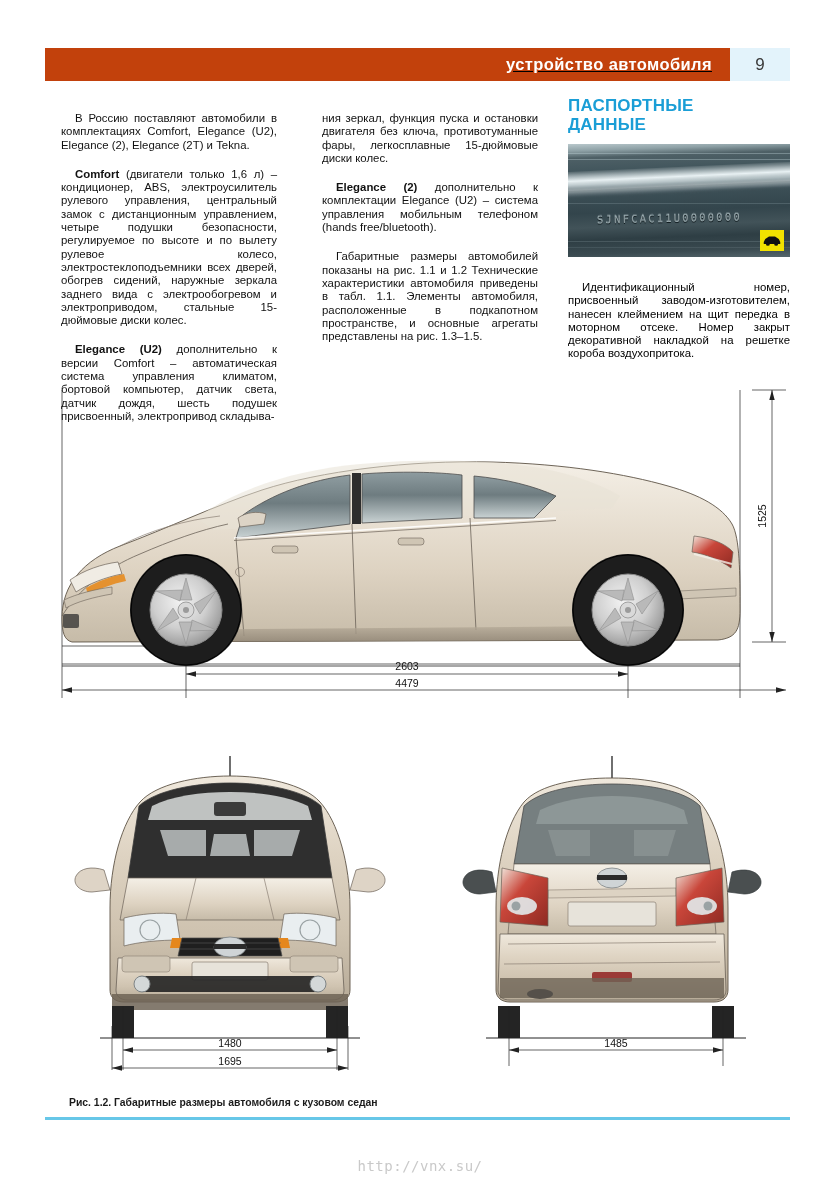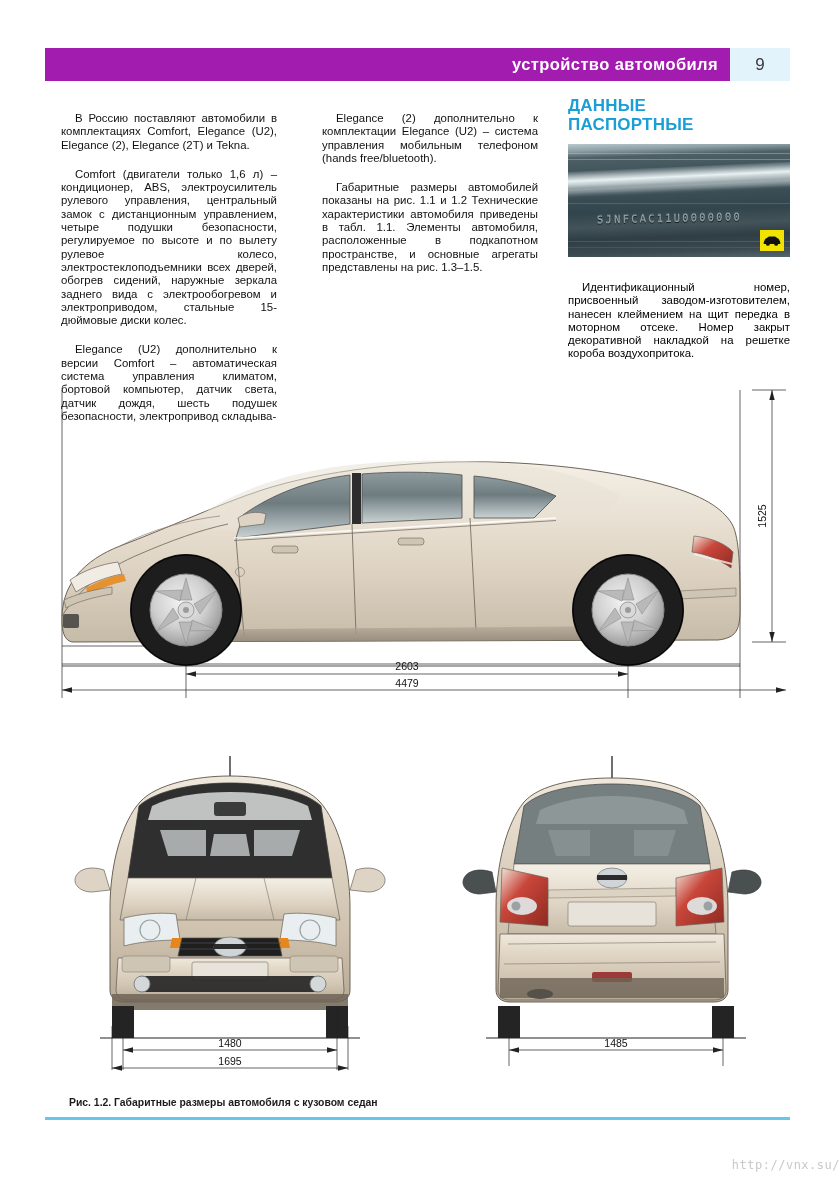--- a/index.html
+++ b/index.html
@@ -12,37 +12,37 @@
     position: relative;
     overflow: hidden;
   }
 
   
   .header-band {
     position:absolute; left:45px; top:48px; width:745px; height:33px;
     display:flex; align-items:stretch;
   }
   .header-bar {
-    flex:1; background:#a21caf; display:flex; align-items:center;
-    justify-content:flex-end; padding-right:12px;
+    flex:1; background:#c2410c; display:flex; align-items:center;
+    justify-content:flex-end; padding-right:18px;text-decoration:underline;
   }
   .header-title {
     color:#ffffff; font-size:16.5px; font-weight:bold; letter-spacing:.4px;
   }
   .header-pagebox {
     width:60px; background:#e3f3fb; display:flex; align-items:center;
     justify-content:center;
   }
   .header-pagenum { color:#3a3a3a; font-size:17px; }
 
   
   .col { position:absolute; top:96px; font-size:11.4px; line-height:13.3px;
          text-align:justify; color:#111; }
   .col p { margin:16px; text-indent:14px; }
-  .col p b { font-weight:normal; }
+  .col p b { font-weight:bold; }
   #col1 { left:45px; width:248px; }
   #col2 { left:306px; width:248px; }
 
   
   .right-panel { position:absolute; left:568px; top:96px; width:222px; }
   .pd-title {
     color:#1a9ed6; font-size:17px; font-weight:bold; line-height:19px;
     letter-spacing:.2px; margin-bottom:10px;
   }
   .vin-photo {
@@ -96,52 +96,53 @@
   
   .fig-caption {
     position:absolute; left:45px; top:1097px; width:745px;
     font-size:10.4px; font-weight:bold; color:#1b1b1b;padding-left:24px;
   }
   .fig-rule {
     position:absolute; left:45px; top:1117px; width:745px; height:3px;
     background:#67c7e8;
   }
   .footer-url {
-    position:absolute; left:0; top:1158px; width:840px; text-align:right;
-    font-family:"DejaVu Sans Mono", monospace; font-size:12px;
+    position:absolute; left:0; top:1158px; width:840px; text-align:center;
+    font-family:"DejaVu Sans Mono", monospace; font-size:14px;
     color:#c9c9c9; letter-spacing:.5px;
   }
 </style>
 </head>
 <body>
 
 <div class="header-band">
   <div class="header-bar">
     <span class="header-title">устройство автомобиля</span>
   </div>
   <div class="header-pagebox">
     <span class="header-pagenum">9</span>
   </div>
 </div>
 
 <div class="col" id="col1">
   <p><span>В Россию поставляют автомобили в комплектациях Comfort, Elegance (U2), Elegance (2), Elegance (2Т) и Tekna.</span></p>
   <p><b>Comfort</b><span> (двигатели только 1,6 л) – кондиционер, ABS, электроусилитель рулевого управления, центральный замок с дистанционным управлением, четыре подушки безопасности, регулируемое по высоте и по вылету рулевое колесо, электростеклоподъемники всех дверей, обогрев сидений, наружные зеркала заднего вида с электрообогревом и электроприводом, стальные 15-дюймовые диски колес.</span></p>
-  <p><b>Elegance (U2)</b><span> дополнительно к версии Comfort – автоматическая система управления климатом, бортовой компьютер, датчик света, датчик дождя, шесть подушек безопасности, электропривод складыва-</span></p>
+  <p><b>Elegance (U2)</b><span> дополнительно к версии Comfort – автоматическая система управления климатом, бортовой компьютер, датчик света, датчик дождя, шесть подушек присвоенный, электропривод складыва-</span></p>
 </div>
 
 <div class="col" id="col2">
+  <p style="text-indent:0"><span>ния зеркал, функция пуска и остановки двигателя без ключа, противотуманные фары, легкосплавные 15-дюймовые диски колес.</span></p>
   <p><b>Elegance (2)</b><span> дополнительно к комплектации Elegance (U2) – система управления мобильным телефоном (hands free/bluetooth).</span></p>
   <p><span>Габаритные размеры автомобилей показаны на рис. 1.1 и 1.2 Технические характеристики автомобиля приведены в табл. 1.1. Элементы автомобиля, расположенные в подкапотном пространстве, и основные агрегаты представлены на рис. 1.3–1.5.</span></p>
 </div>
 
 <div class="right-panel">
   <div class="pd-title">
+    <div>ПАСПОРТНЫЕ</div>
     <div>ДАННЫЕ</div>
-    <div>ПАСПОРТНЫЕ</div>
   </div>
 
   <div class="vin-photo">
     <div class="metal"></div>
     <div class="shine"></div>
     <div class="shine2"></div>
     <div class="scratch" style="top:8%"></div>
     <div class="scratch" style="top:13%"></div>
     <div class="scratch" style="top:52%; opacity:.5"></div>
     <div class="scratch" style="top:86%; opacity:.45"></div>

